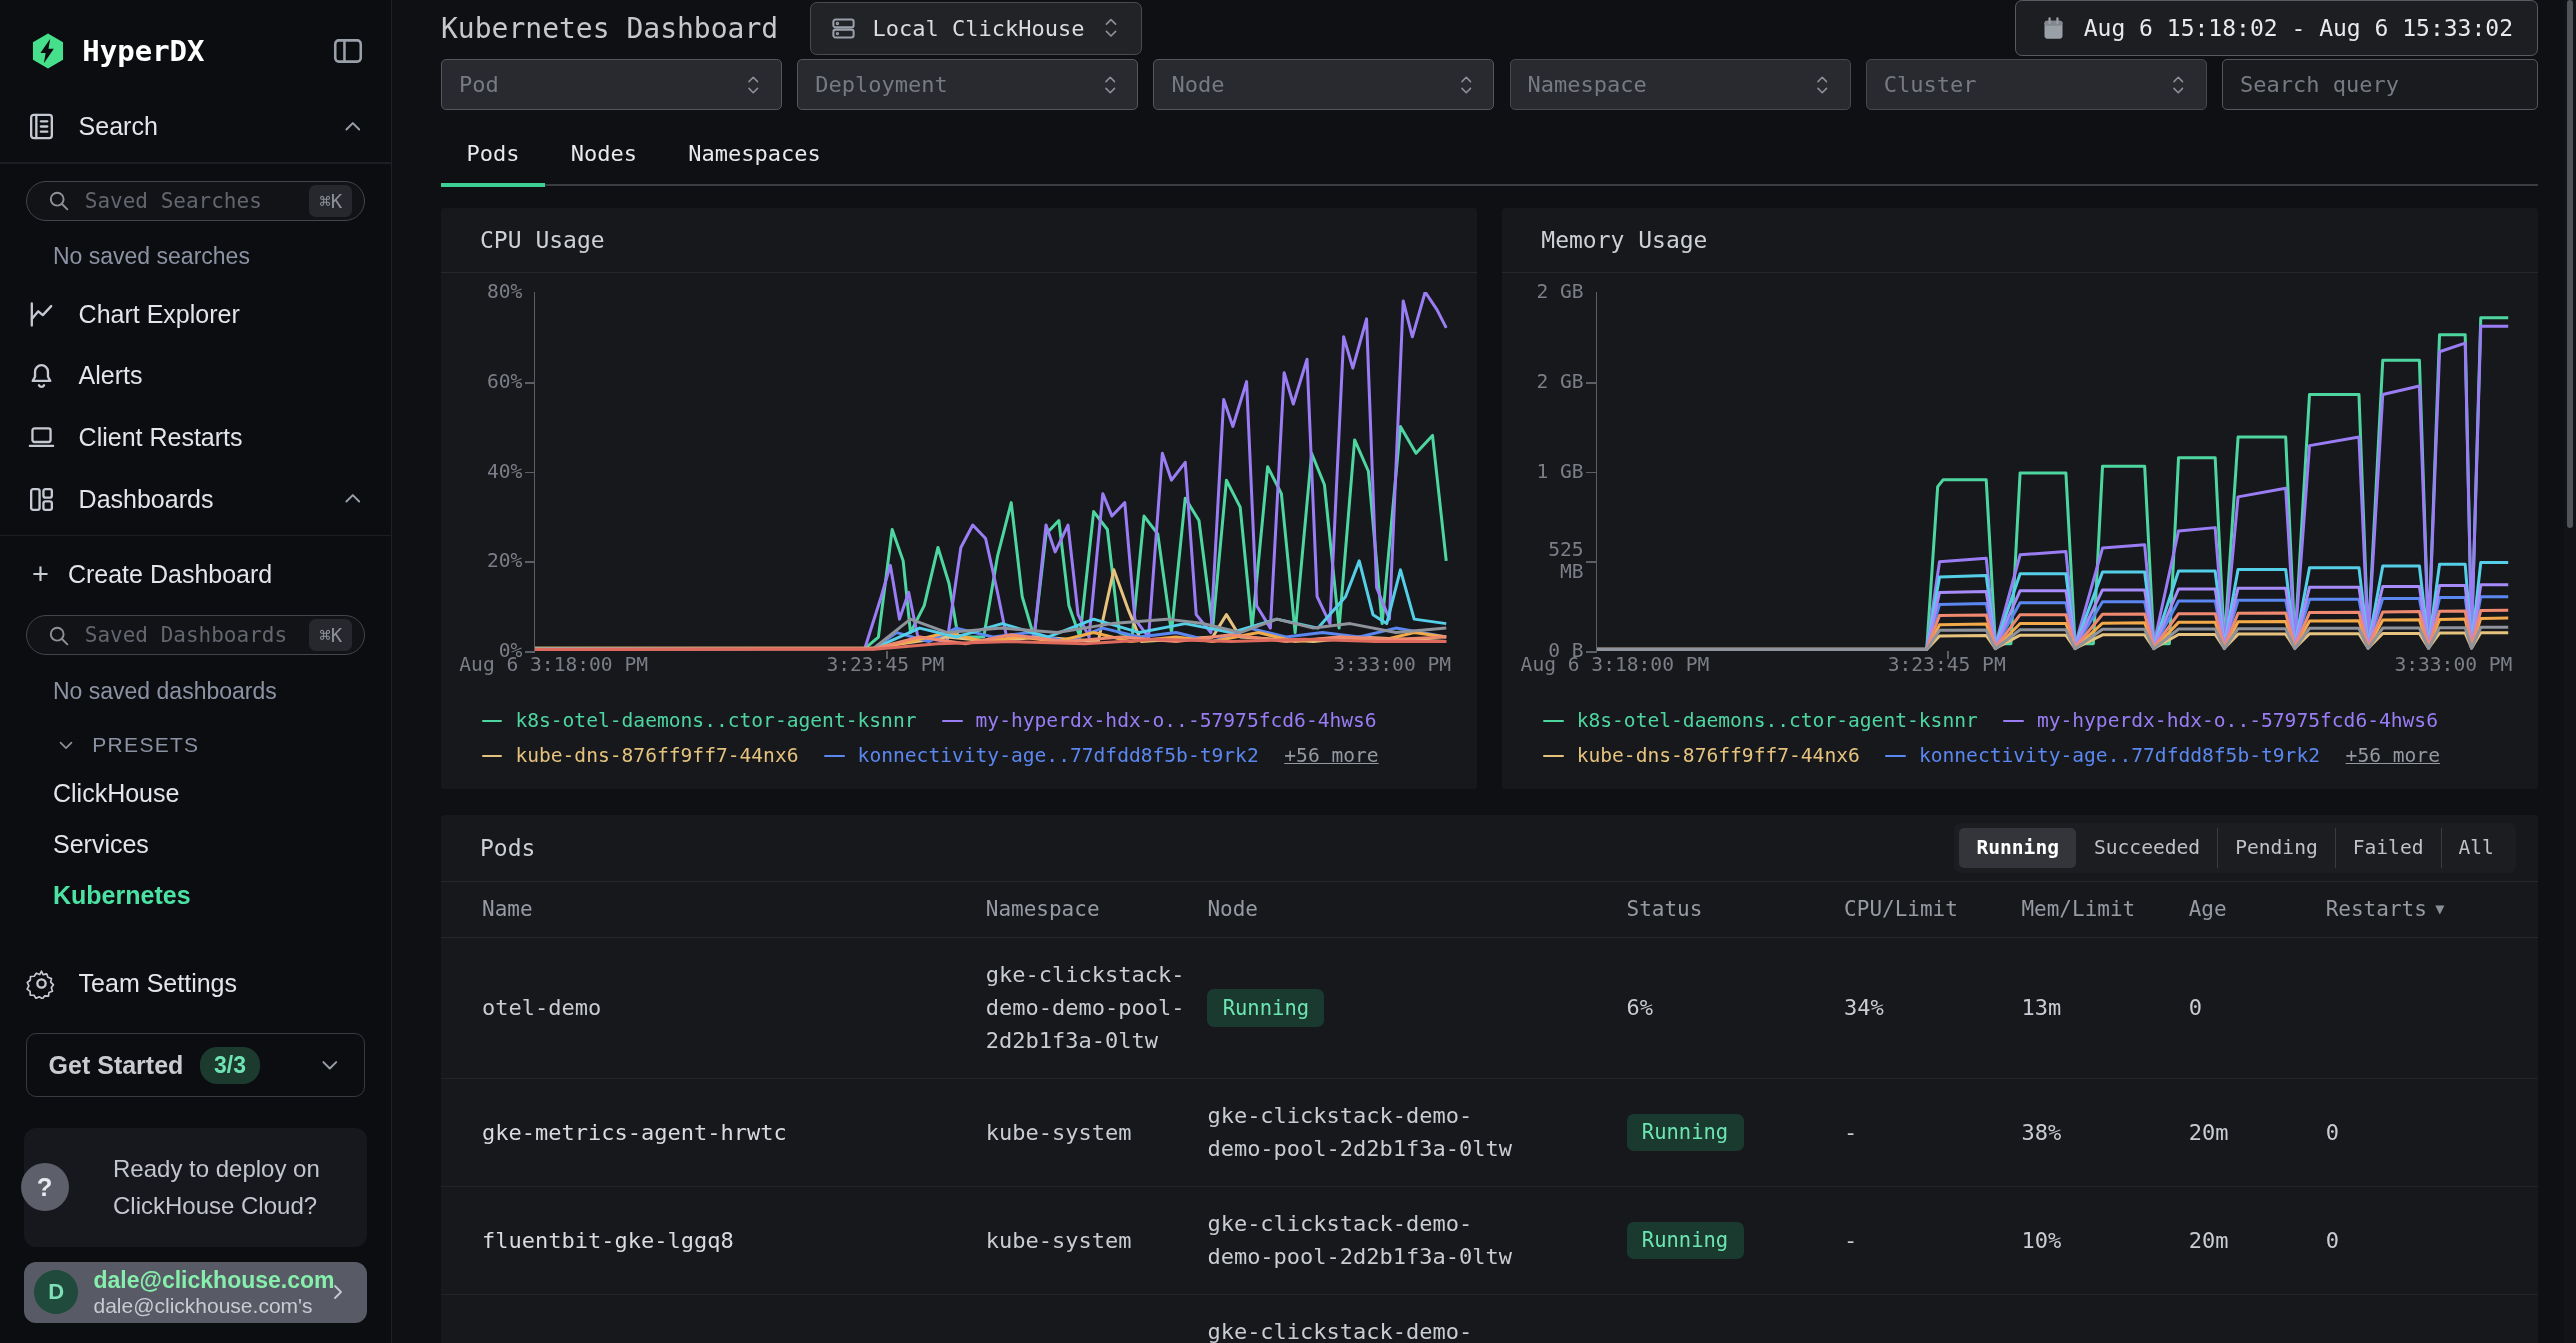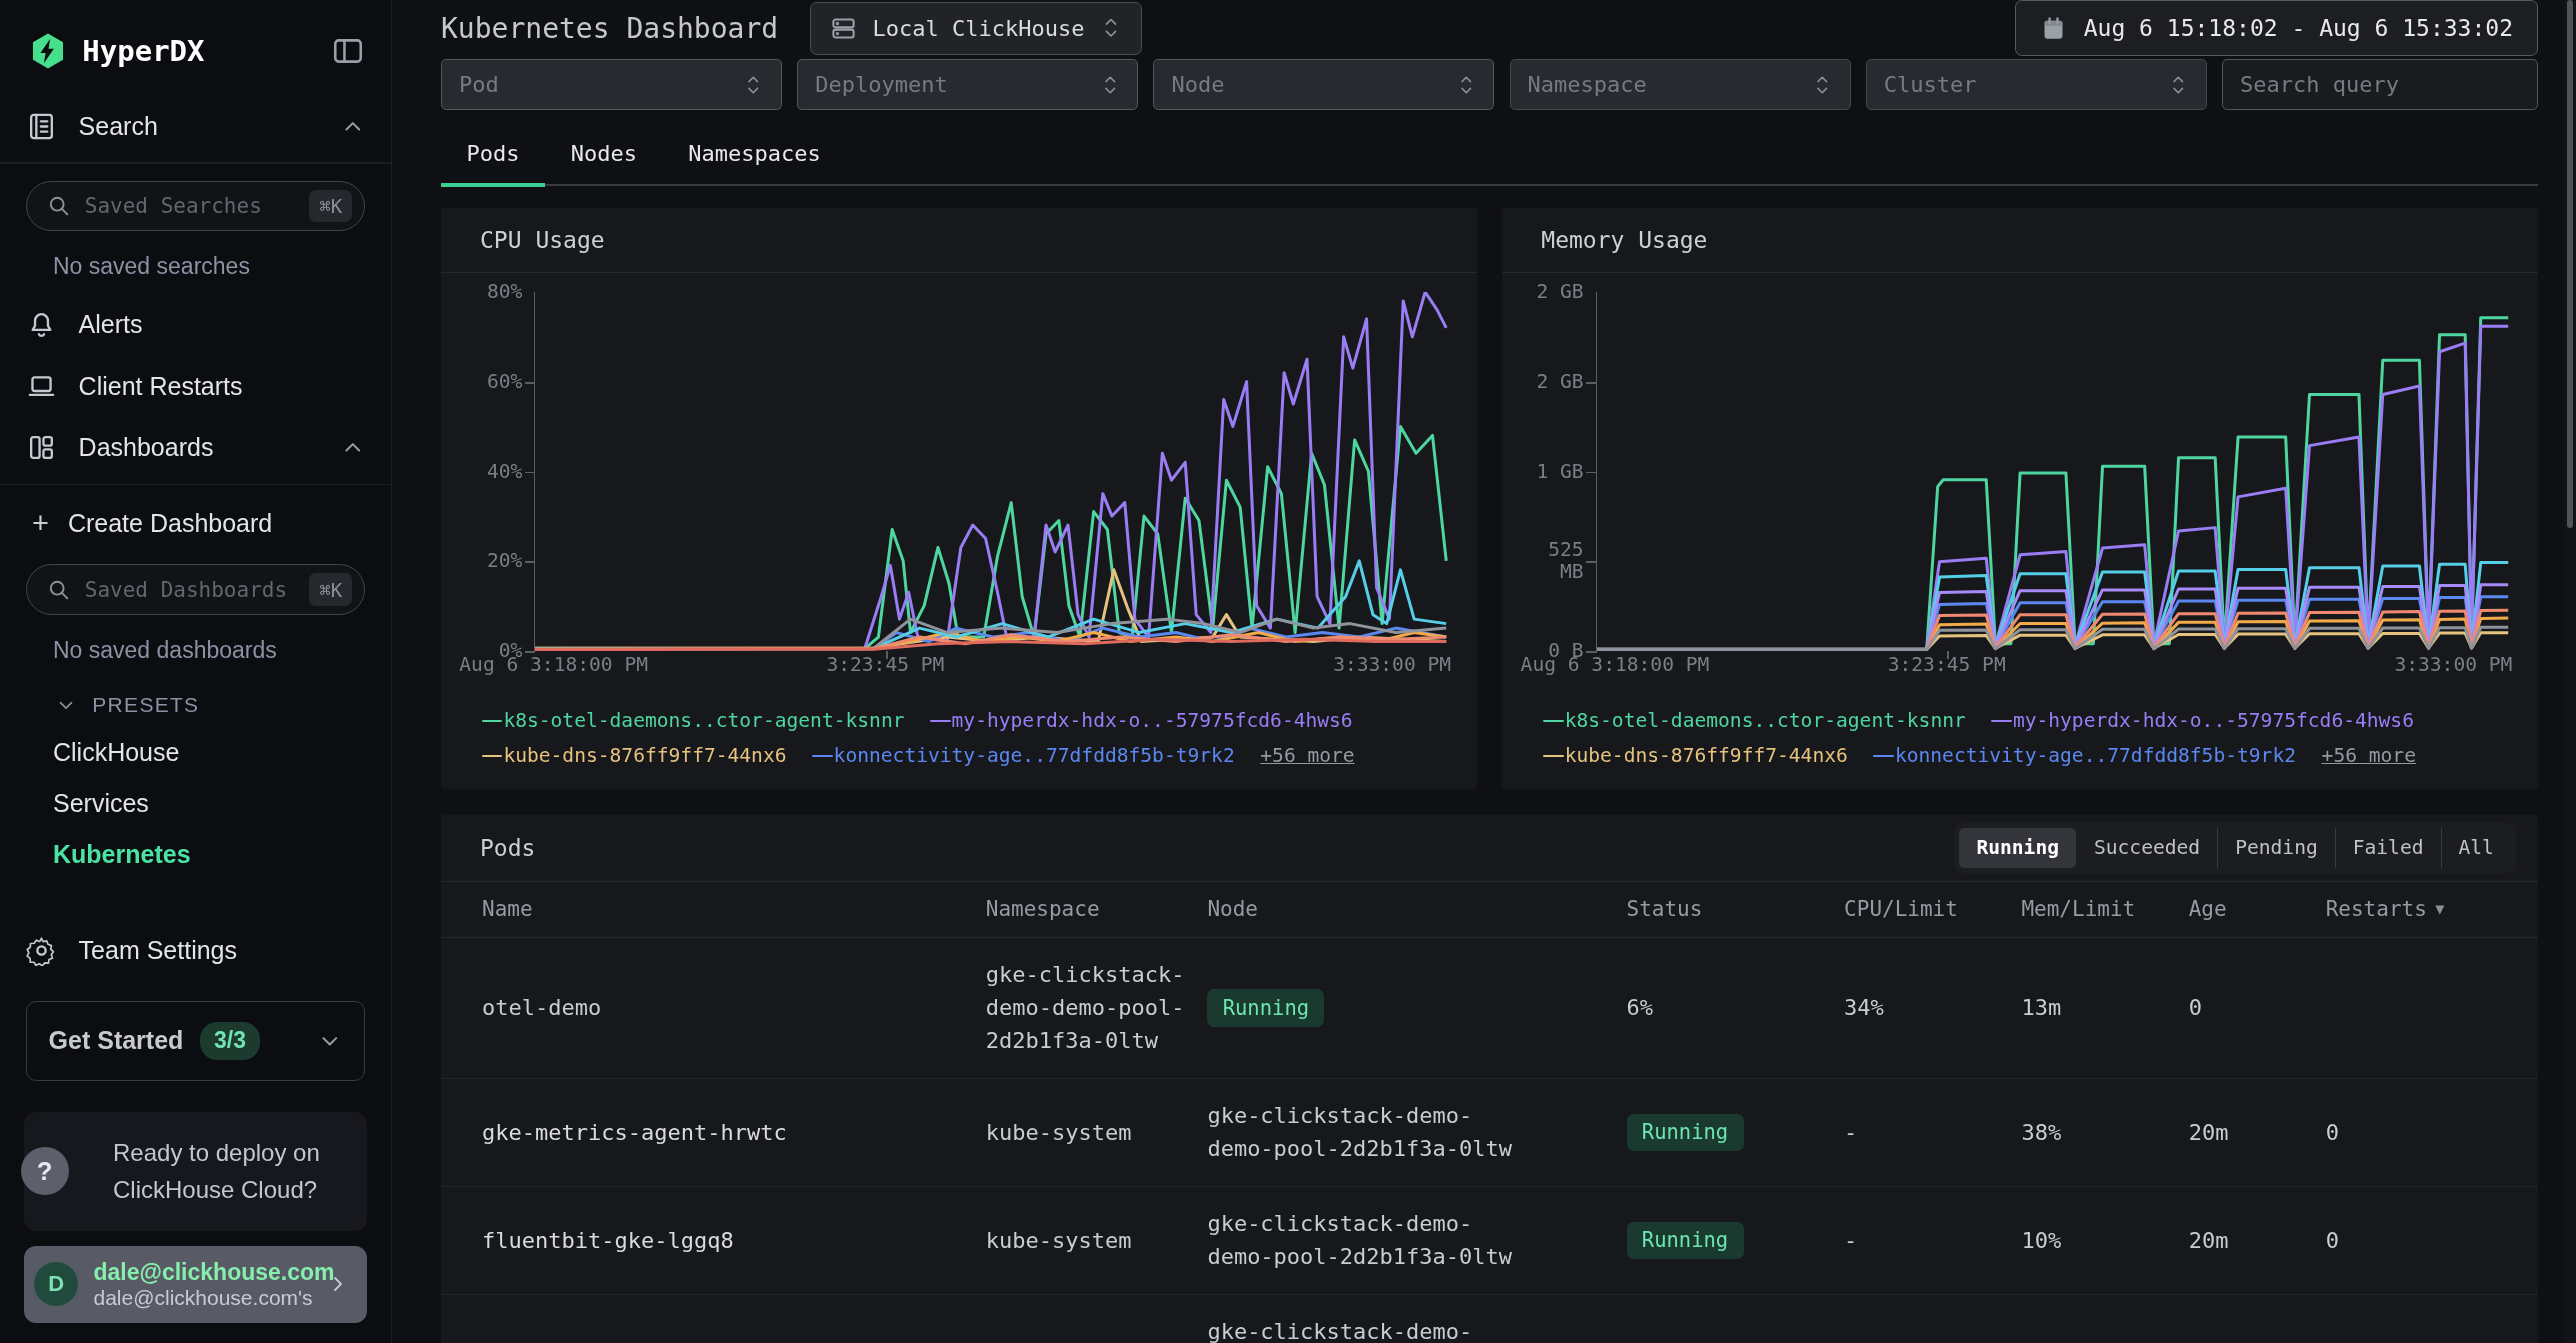--- a/index.html
+++ b/index.html
@@ -114,21 +114,21 @@
   .plot svg { position:absolute; inset:0; width:100%; height:100%; }
   .ytick { position:absolute; left:-10.2px; width:10.2px; height:1.7px; background:#5b5e64; }
   .xtick { position:absolute; bottom:-8.5px; width:1.7px; height:8.5px; background:#5b5e64; }
   .xlabels { height:38px; position:relative; margin-left:78px; }
   .xlabel { position:absolute; top:2px; font-family:"DejaVu Sans Mono", monospace; font-size:19.6px; color:#7b7e86; white-space:nowrap; }
   .xlabel.start { left:-75px; }
   .xlabel.mid { left:38.3%; transform:translateX(-50%); }
   .xlabel.end { right:0; }
   .legend { padding:8.5px 8.5px 22px 25.6px; }
   .legend-row { display:flex; align-items:center; gap:12px; margin-top:12px; flex-wrap:nowrap; }
-  .legend-item { display:flex; align-items:center; gap:1px; margin-right:13.6px; min-width:0; }
+  .legend-item { display:flex; align-items:center; gap:13px; margin-right:13.6px; min-width:0; }
   .legend-dash { width:20.5px; height:2.6px; border-radius:1.7px; flex:none; }
   .legend-name { font-family:"DejaVu Sans Mono", monospace; font-size:19.6px; white-space:nowrap; }
   .legend-more { font-family:"DejaVu Sans Mono", monospace; font-size:19.6px; color:#9599a1; text-decoration:underline; cursor:pointer; white-space:nowrap; }
 
   
   .pods-card { margin-top:25.6px; height:614px; display:flex; flex-direction:column; }
   .pods-head { height:66px; display:flex; align-items:center; padding:0 22px 0 39px; }
   .seg {
     margin-left:auto; background:#1c1d21; border-radius:6.8px; padding:5.1px; display:flex; align-items:stretch;
   }
@@ -205,20 +205,29 @@
       <svg class="ic ic-mut" width="25.6" height="25.6" viewBox="0 0 24 24">
           <circle cx="10.5" cy="10.5" r="6"></circle>
           <line x1="15" y1="15" x2="20" y2="20"></line>
         </svg>
     </span>
     <input placeholder="Saved Searches" style="">
     <span class="kbd">⌘K</span>
   </div>
   <div class="sb-empty">No saved searches</div>
 
+  <div class="sb-item">
+    <span class="icon">
+      <svg class="ic" width="31" height="31" viewBox="0 0 24 24">
+          <polyline points="4.5,3.5 4.5,20.5"></polyline>
+          <polyline points="4.5,15.5 9.5,9.5 13,12.5 19.5,5.5"></polyline>
+        </svg>
+    </span>
+    <span class="grow">Chart Explorer</span>
+  </div>
   <div class="sb-item">
     <span class="icon">
       <svg class="ic" width="31" height="31" viewBox="0 0 24 24">
           <path d="M12 4a5 5 0 0 0-5 5v4l-1.8 3.2h13.6L17 13V9a5 5 0 0 0-5-5z"></path>
           <path d="M10 19.5a2.2 2.2 0 0 0 4 0"></path>
         </svg>
     </span>
     <span class="grow">Alerts</span>
   </div>
   <div class="sb-item">

